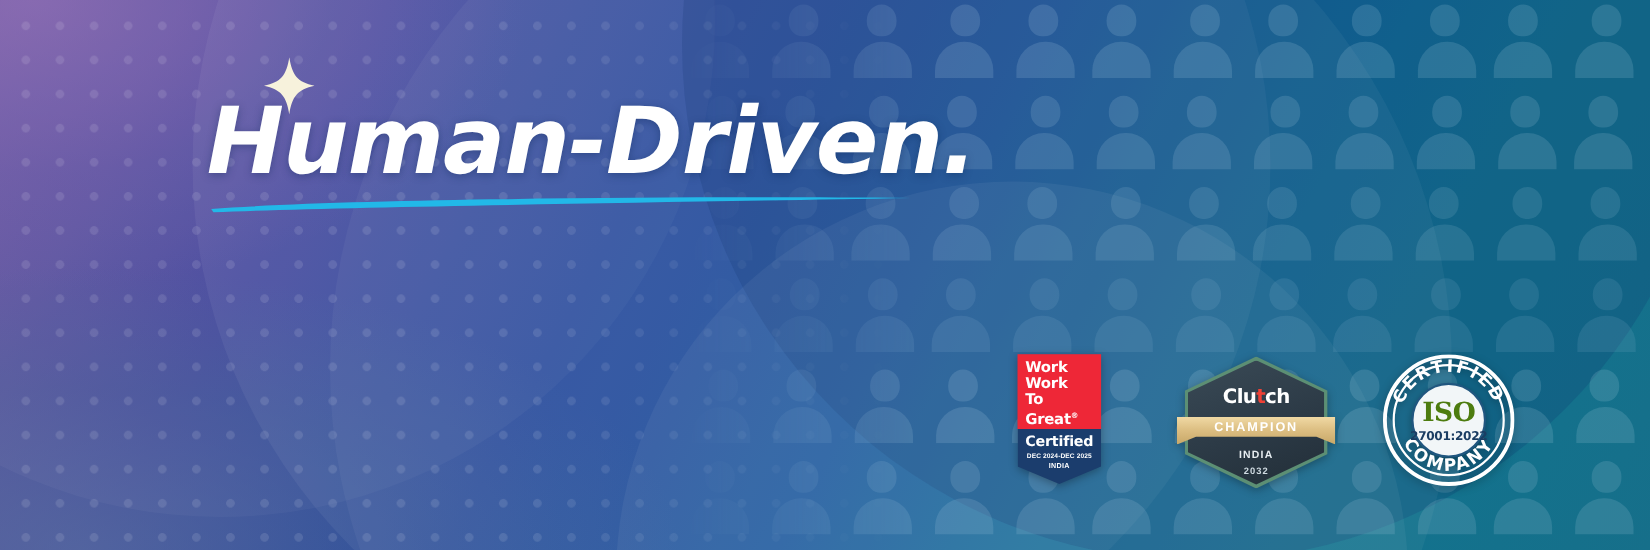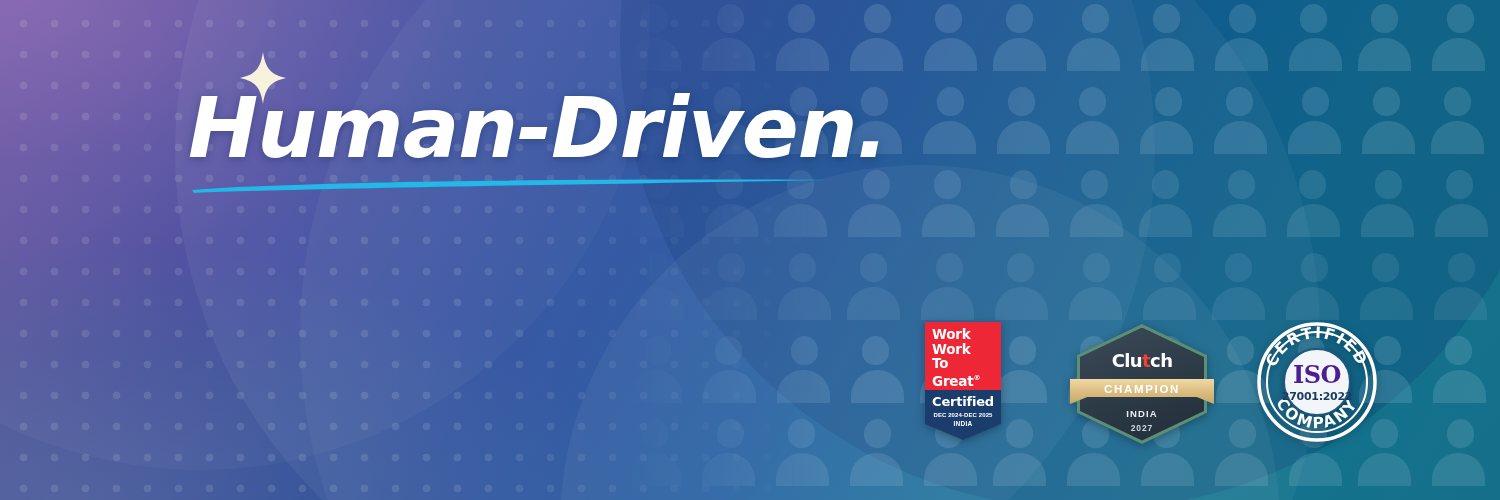--- a/index.html
+++ b/index.html
@@ -266,21 +266,21 @@
   .iso .iso-center {
     position:absolute; left:26px; top:26px; width:68px; height:68px;
     border-radius:50%;
     background:#f2f6f8;
     border:2px solid #20567f;
     display:flex; flex-direction:column;
     align-items:center; justify-content:center;
   }
   .iso .iso-txt {
     font-family:"DejaVu Serif", serif;
-    font-weight:700; font-size:24px; color:#4c1d95;
+    font-weight:700; font-size:24px; color:#4d7c0f;
     line-height:1; letter-spacing:-.5px;
   }
   .iso .iso-num {
     font-family:"DejaVu Sans", sans-serif;
     font-weight:700; font-size:11px; color:#1b3d63;
     line-height:1; margin-top:4px; letter-spacing:-.3px;
   }
 </style>
 </head>
 <body>
@@ -640,21 +640,21 @@
       </div>
     </div>
 
     <div class="clutch">
       <div class="hexouter"></div>
       <div class="hexin"></div>
       <div class="c-word"><span>Clu</span><b>t</b><span>ch</span></div>
       <div class="ribbon"></div>
       <div class="ribbon-in">CHAMPION</div>
       <div class="c-season">INDIA</div>
-      <div class="c-year">2027</div>
+      <div class="c-year">2032</div>
     </div>
 
     <div class="iso">
       <svg viewBox="0 0 120 120" style="position:absolute;inset:0;width:120px;height:120px">
         <defs>
           <path id="arcTop" d="M 16 60 A 44 44 0 0 1 104 60" fill="none"></path>
           <path id="arcBot" d="M 14 60 A 46 46 0 0 0 106 60" fill="none"></path>
         </defs>
         <circle cx="60" cy="60" r="58" fill="none" stroke="#ffffff" stroke-width="3.5"></circle>
         <circle cx="60" cy="60" r="50" fill="none" stroke="#ffffff" stroke-width="2"></circle>

